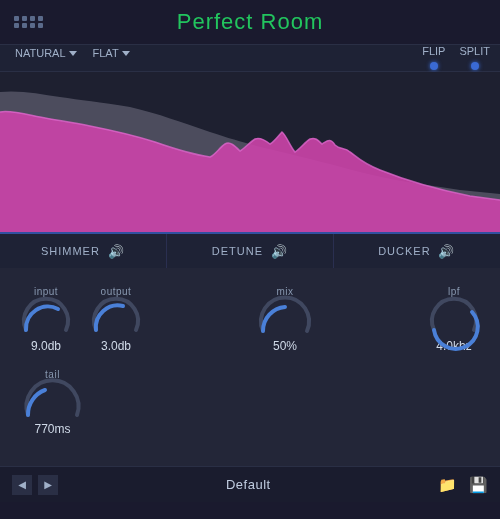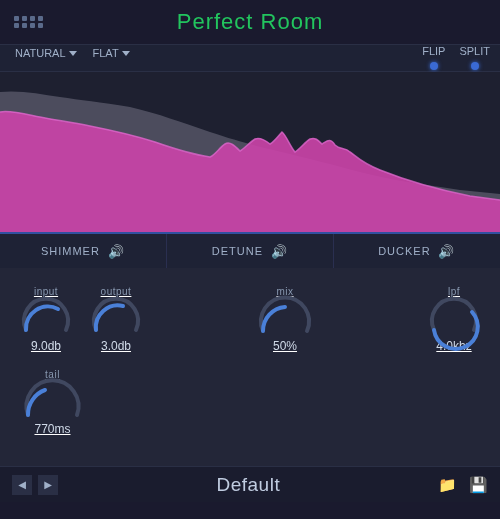--- a/index.html
+++ b/index.html
@@ -149,21 +149,20 @@
     }
     .controls-row {
       display: flex;
       justify-content: space-between;
       margin-bottom: 16px;
     }
     .knob-group {
       display: flex;
       gap: 18px;
       align-items: flex-start;
-      text-decoration: underline;
     }
     .knob-container {
       display: flex;
       flex-direction: column;
       align-items: center;
       gap: 4px;
     }
     .knob-label {
       font-size: 10px;
       color: #8898b0;
@@ -205,21 +204,21 @@
       background: #2a2f45;
       border: none;
       color: #a0b0c8;
       cursor: pointer;
       display: flex;
       align-items: center;
       justify-content: center;
       font-size: 10px;
     }
     .preset-name {
-      font-size: 19px;
+      font-size: 13px;
       color: #c0cce0;
       letter-spacing: 0.5px;
     }
     .bottom-icons {
       display: flex;
       gap: 12px;
     }
     .bottom-icon {
       color: #6070a0;
       font-size: 15px;

